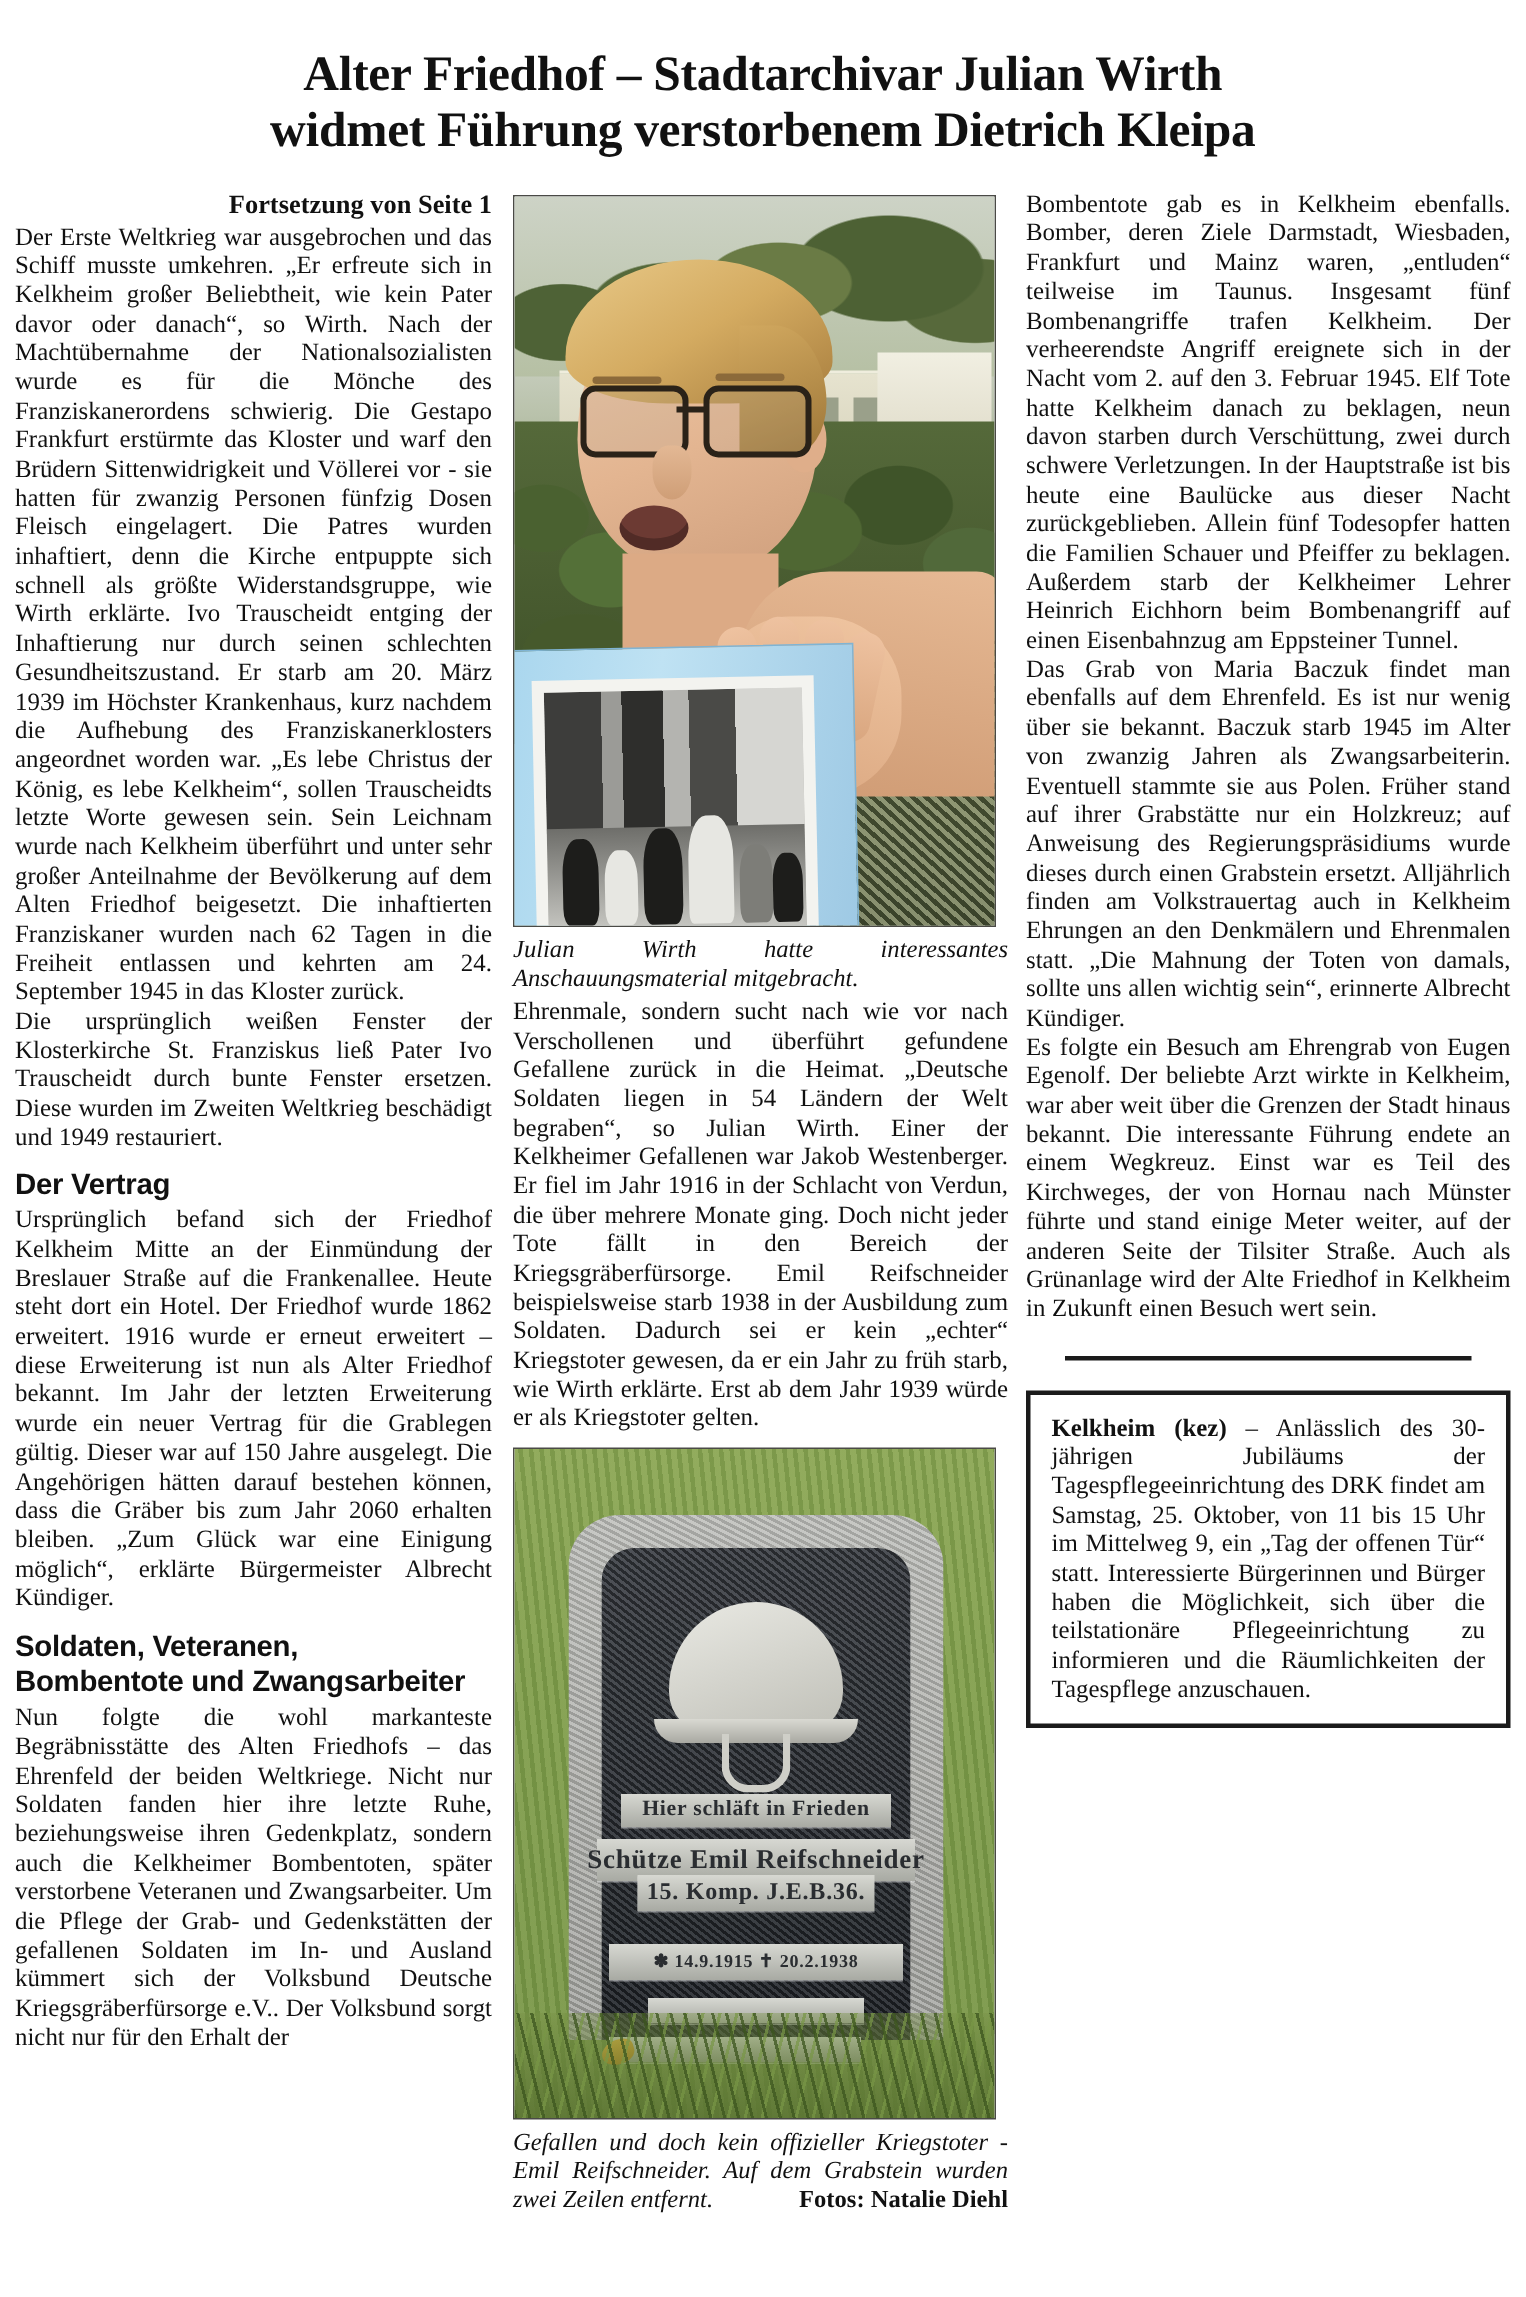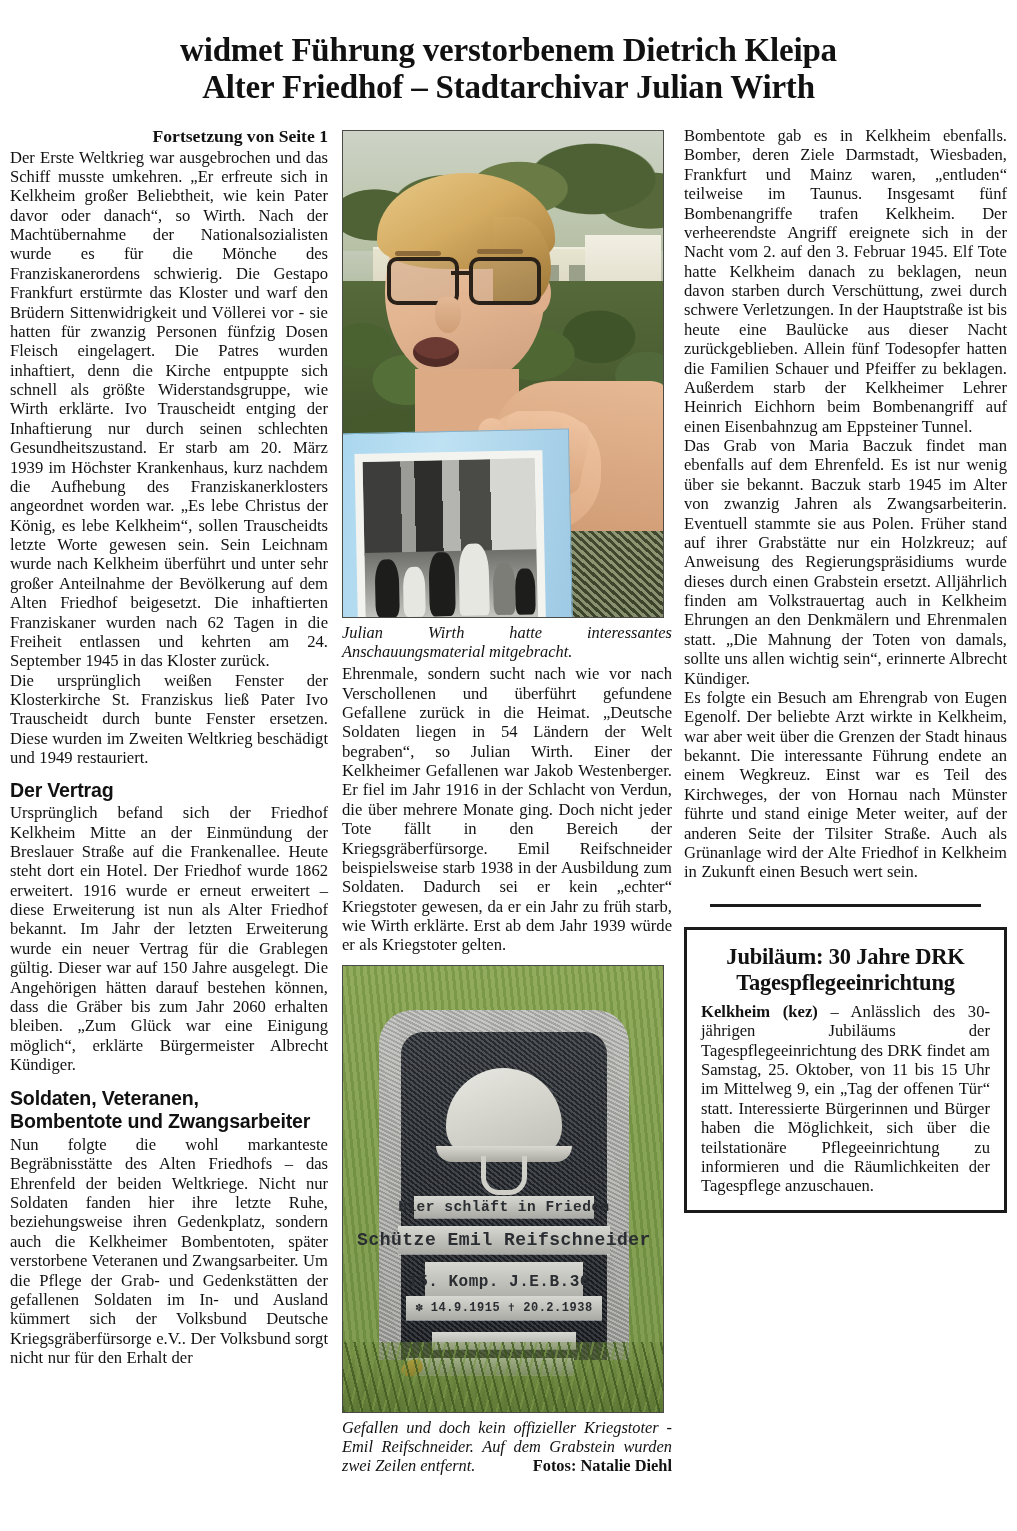--- a/index.html
+++ b/index.html
@@ -165,30 +165,30 @@
       width:116px;height:88px;border-radius:58px 58px 28px 28px;
       background:linear-gradient(160deg,#e9e9e3,#bfbfb7);}
   .helmet-brim{position:absolute;left:50%;top:136px;transform:translateX(-50%);
       width:136px;height:16px;border-radius:0 0 22px 22px;
       background:linear-gradient(#d9d9d2,#a9a9a2);}
   .helmet-strap{position:absolute;left:50%;top:146px;transform:translateX(-50%);
       width:36px;height:34px;border:5px solid #cfcfc8;border-top:0;border-radius:0 0 18px 18px;}
   .engrave{position:absolute;left:50%;transform:translateX(-50%);
       background:linear-gradient(#d7d8d2,#a8aaa3);
       color:#2a2d31;
-      font-family:Liberation Mono, monospace;
+      font-family:Liberation Serif, serif;
       font-weight:700;
       display:flex;align-items:center;justify-content:center;
       letter-spacing:0.5px;
       box-shadow:0 1px 0 rgba(255,255,255,.45);
       white-space:nowrap;
   }
   .e1{top:186px;width:180px;height:22px;font-size:14.5px;}
   .e2{top:216px;width:212px;height:28px;font-size:18px;}
-  .e3{top:252px;width:158px;height:40px;font-size:16px;}
+  .e3{top:240px;width:158px;height:24px;font-size:16px;}
   .e4{top:286px;width:196px;height:24px;font-size:12px;}
   .e5{top:322px;width:144px;height:17px;}
   .e6{top:348px;width:168px;height:17px;left:calc(50% - 14px);}
   .leaf{position:absolute;left:58px;bottom:36px;width:22px;height:16px;border-radius:60% 40% 50% 50%;
       background:linear-gradient(#e8b23c,#cf8b1f);transform:rotate(-18deg);}
   .weeds{position:absolute;left:0;bottom:0;width:100%;height:70px;
       background:
       repeating-linear-gradient(76deg, rgba(60,85,30,.75) 0 2px, rgba(0,0,0,0) 2px 9px),
       repeating-linear-gradient(104deg, rgba(120,150,70,.7) 0 2px, rgba(0,0,0,0) 2px 11px),
       linear-gradient(rgba(120,145,70,.4),rgba(90,115,50,.85));}
@@ -209,22 +209,22 @@
     margin:0;font-size:16.6px;line-height:1.168;text-align:justify;
   }
   .lede{font-weight:700;}
 </style>
 </head>
 <body>
 
 <div class="page">
 
   <h1 class="headline">
+    <span class="l">Alter Friedhof – Stadtarchivar Julian Wirth</span>
     <span class="l">widmet Führung verstorbenem Dietrich Kleipa</span>
-    <span class="l">Alter Friedhof – Stadtarchivar Julian Wirth</span>
   </h1>
 
   <div class="cols">
 
     <div class="col col-1">
       <div class="sub">Fortsetzung von Seite 1</div>
       <p class="body">Der Erste Weltkrieg war ausgebrochen und das Schiff musste umkehren. „Er erfreute sich in Kelkheim großer Beliebtheit, wie kein Pater davor oder danach“, so Wirth. Nach der Machtübernahme der Nationalsozialisten wurde es für die Mönche des Franziskanerordens schwierig. Die Gestapo Frankfurt erstürmte das Kloster und warf den Brüdern Sittenwidrigkeit und Völlerei vor - sie hatten für zwanzig Personen fünfzig Dosen Fleisch eingelagert. Die Patres wurden inhaftiert, denn die Kirche entpuppte sich schnell als größte Widerstandsgruppe, wie Wirth erklärte. Ivo Trauscheidt entging der Inhaftierung nur durch seinen schlechten Gesundheitszustand. Er starb am 20. März 1939 im Höchster Krankenhaus, kurz nachdem die Aufhebung des Franziskanerklosters angeordnet worden war. „Es lebe Christus der König, es lebe Kelkheim“, sollen Trauscheidts letzte Worte gewesen sein. Sein Leichnam wurde nach Kelkheim überführt und unter sehr großer Anteilnahme der Bevölkerung auf dem Alten Friedhof beigesetzt. Die inhaftierten Franziskaner wurden nach 62 Tagen in die Freiheit entlassen und kehrten am 24. September 1945 in das Kloster zurück.</p>
       <p class="body">Die ursprünglich weißen Fenster der Klosterkirche St. Franziskus ließ Pater Ivo Trauscheidt durch bunte Fenster ersetzen. Diese wurden im Zweiten Weltkrieg beschädigt und 1949 restauriert.</p>
       <h2 class="secthead">Der Vertrag</h2>
       <p class="body">Ursprünglich befand sich der Friedhof Kelkheim Mitte an der Einmündung der Breslauer Straße auf die Frankenallee. Heute steht dort ein Hotel. Der Friedhof wurde 1862 erweitert. 1916 wurde er erneut erweitert – diese Erweiterung ist nun als Alter Friedhof bekannt. Im Jahr der letzten Erweiterung wurde ein neuer Vertrag für die Grablegen gültig. Dieser war auf 150 Jahre ausgelegt. Die Angehörigen hätten darauf bestehen können, dass die Gräber bis zum Jahr 2060 erhalten bleiben. „Zum Glück war eine Einigung möglich“, erklärte Bürgermeister Albrecht Kündiger.</p>
@@ -316,24 +316,20 @@
     </div>
 
     <div class="col col-3">
       <p class="body">Bombentote gab es in Kelkheim ebenfalls. Bomber, deren Ziele Darmstadt, Wiesbaden, Frankfurt und Mainz waren, „entluden“ teilweise im Taunus. Insgesamt fünf Bombenangriffe trafen Kelkheim. Der verheerendste Angriff ereignete sich in der Nacht vom 2. auf den 3. Februar 1945. Elf Tote hatte Kelkheim danach zu beklagen, neun davon starben durch Verschüttung, zwei durch schwere Verletzungen. In der Hauptstraße ist bis heute eine Baulücke aus dieser Nacht zurückgeblieben. Allein fünf Todesopfer hatten die Familien Schauer und Pfeiffer zu beklagen. Außerdem starb der Kelkheimer Lehrer Heinrich Eichhorn beim Bombenangriff auf einen Eisenbahnzug am Eppsteiner Tunnel.</p>
       <p class="body">Das Grab von Maria Baczuk findet man ebenfalls auf dem Ehrenfeld. Es ist nur wenig über sie bekannt. Baczuk starb 1945 im Alter von zwanzig Jahren als Zwangsarbeiterin. Eventuell stammte sie aus Polen. Früher stand auf ihrer Grabstätte nur ein Holzkreuz; auf Anweisung des Regierungspräsidiums wurde dieses durch einen Grabstein ersetzt. Alljährlich finden am Volkstrauertag auch in Kelkheim Ehrungen an den Denkmälern und Ehrenmalen statt. „Die Mahnung der Toten von damals, sollte uns allen wichtig sein“, erinnerte Albrecht Kündiger.</p>
       <p class="body">Es folgte ein Besuch am Ehrengrab von Eugen Egenolf. Der beliebte Arzt wirkte in Kelkheim, war aber weit über die Grenzen der Stadt hinaus bekannt. Die interessante Führung endete an einem Wegkreuz. Einst war es Teil des Kirchweges, der von Hornau nach Münster führte und stand einige Meter weiter, auf der anderen Seite der Tilsiter Straße. Auch als Grünanlage wird der Alte Friedhof in Kelkheim in Zukunft einen Besuch wert sein.</p>
 
       <div class="rule"></div>
 
       <div class="box">
-        <div class="boxhead">
-          <span class="l">Jubiläum: 30 Jahre DRK</span>
-          <span class="l">Tagespflegeeinrichtung</span>
-        </div>
         <p class="boxbody">
           <span class="lede">Kelkheim (kez)</span><span> – Anlässlich des 30-jährigen Jubiläums der Tagespflegeeinrichtung des DRK findet am Samstag, 25. Oktober, von 11 bis 15 Uhr im Mittelweg 9, ein „Tag der offenen Tür“ statt. Interessierte Bürgerinnen und Bürger haben die Möglichkeit, sich über die teilstationäre Pflegeeinrichtung zu informieren und die Räumlichkeiten der Tagespflege anzuschauen.</span>
         </p>
       </div>
     </div>
 
   </div>
 </div>
 
 </body></html>

